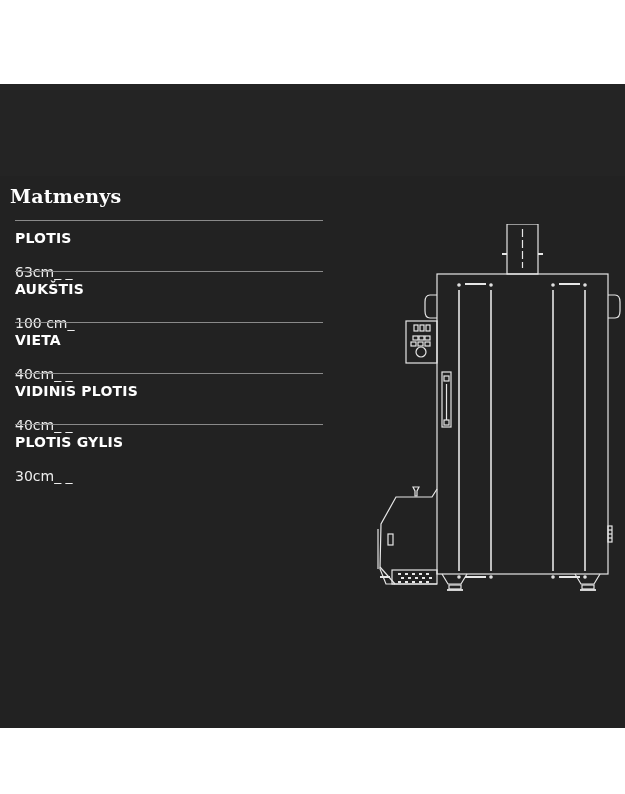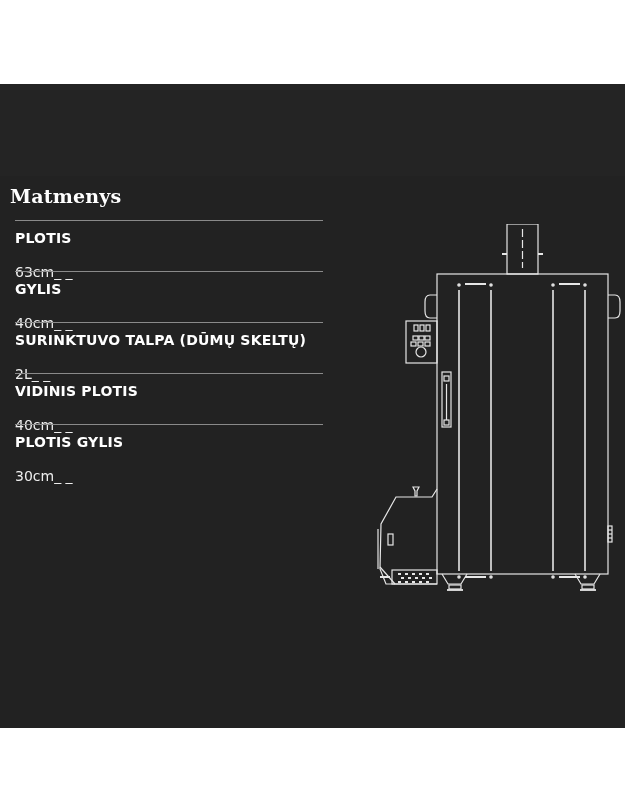--- a/index.html
+++ b/index.html
@@ -79,26 +79,26 @@
   <div class="topstrip"></div>
 
   <h2 class="title">Matmenys</h2>
 
   <div class="spec-list">
     <div class="spec-row">
       <span class="spec-label">PLOTIS</span>
       <span class="spec-value">63cm_ _</span>
     </div>
     <div class="spec-row">
-      <span class="spec-label">GYLIS</span>
+      <span class="spec-label">AUKŠTIS</span>
+      <span class="spec-value">100  cm_</span>
+    </div>
+    <div class="spec-row">
+      <span class="spec-label">VIETA</span>
       <span class="spec-value">40cm_ _</span>
-    </div>
-    <div class="spec-row">
-      <span class="spec-label">SURINKTUVO TALPA (DŪMŲ SKELTŲ)</span>
-      <span class="spec-value">2L_ _</span>
     </div>
     <div class="spec-row">
       <span class="spec-label">VIDINIS PLOTIS</span>
       <span class="spec-value">40cm_ _</span>
     </div>
     <div class="spec-row">
       <span class="spec-label">PLOTIS GYLIS</span>
       <span class="spec-value">30cm_ _</span>
     </div>
   </div>

